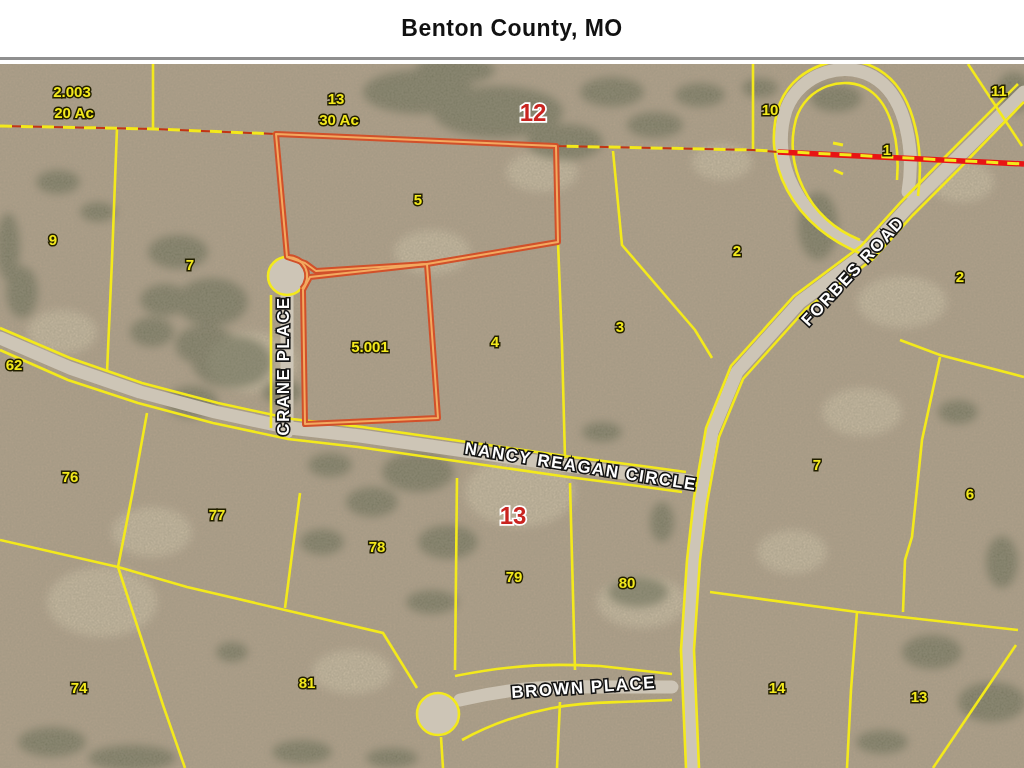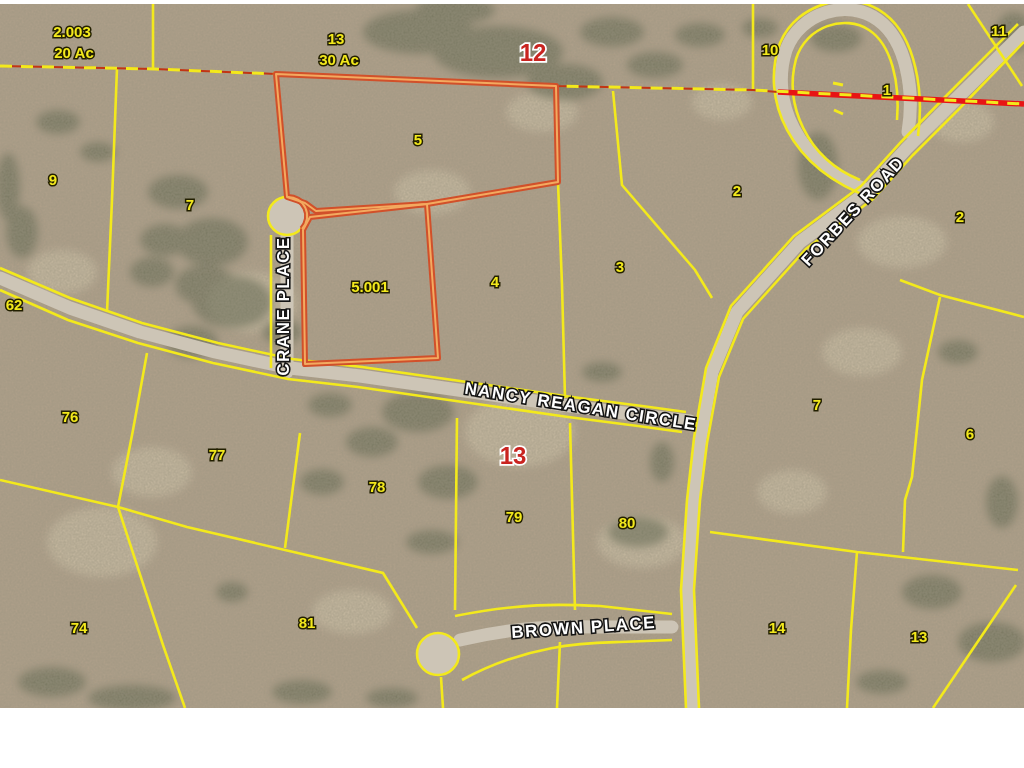--- a/index.html
+++ b/index.html
@@ -20,20 +20,23 @@
   .yl{stroke:#f3e91c;stroke-width:2.6;fill:none;}
   .road{stroke:#cdc5b6;stroke-width:13;fill:none;stroke-linecap:round;stroke-linejoin:round;}
   .hl-out{stroke:#d1502a;stroke-width:6;fill:none;stroke-linejoin:round;}
   .hl-in{stroke:#f3aa60;stroke-width:2;fill:none;stroke-linejoin:round;}
 </style>
 </head>
 <body>
 
 <div class="screen">
 
+  <div class="header">
+    <h1>Benton County, MO</h1>
+  </div>
 
   <div class="map-wrap">
   <svg width="1024" height="704" viewBox="0 64 1024 704" xmlns="http://www.w3.org/2000/svg">
 
     <defs>
       <filter id="speckle" x="0%" y="0%" width="100%" height="100%">
         <feTurbulence type="fractalNoise" baseFrequency="0.5" numOctaves="3" seed="7" result="n"></feTurbulence>
         <feColorMatrix in="n" type="matrix" values="0 0 0 0 0.33  0 0 0 0 0.30  0 0 0 0 0.22  0.7 0.7 0.7 0 -0.25"></feColorMatrix>
       </filter>
       <filter id="soft" x="-60%" y="-60%" width="220%" height="220%">

